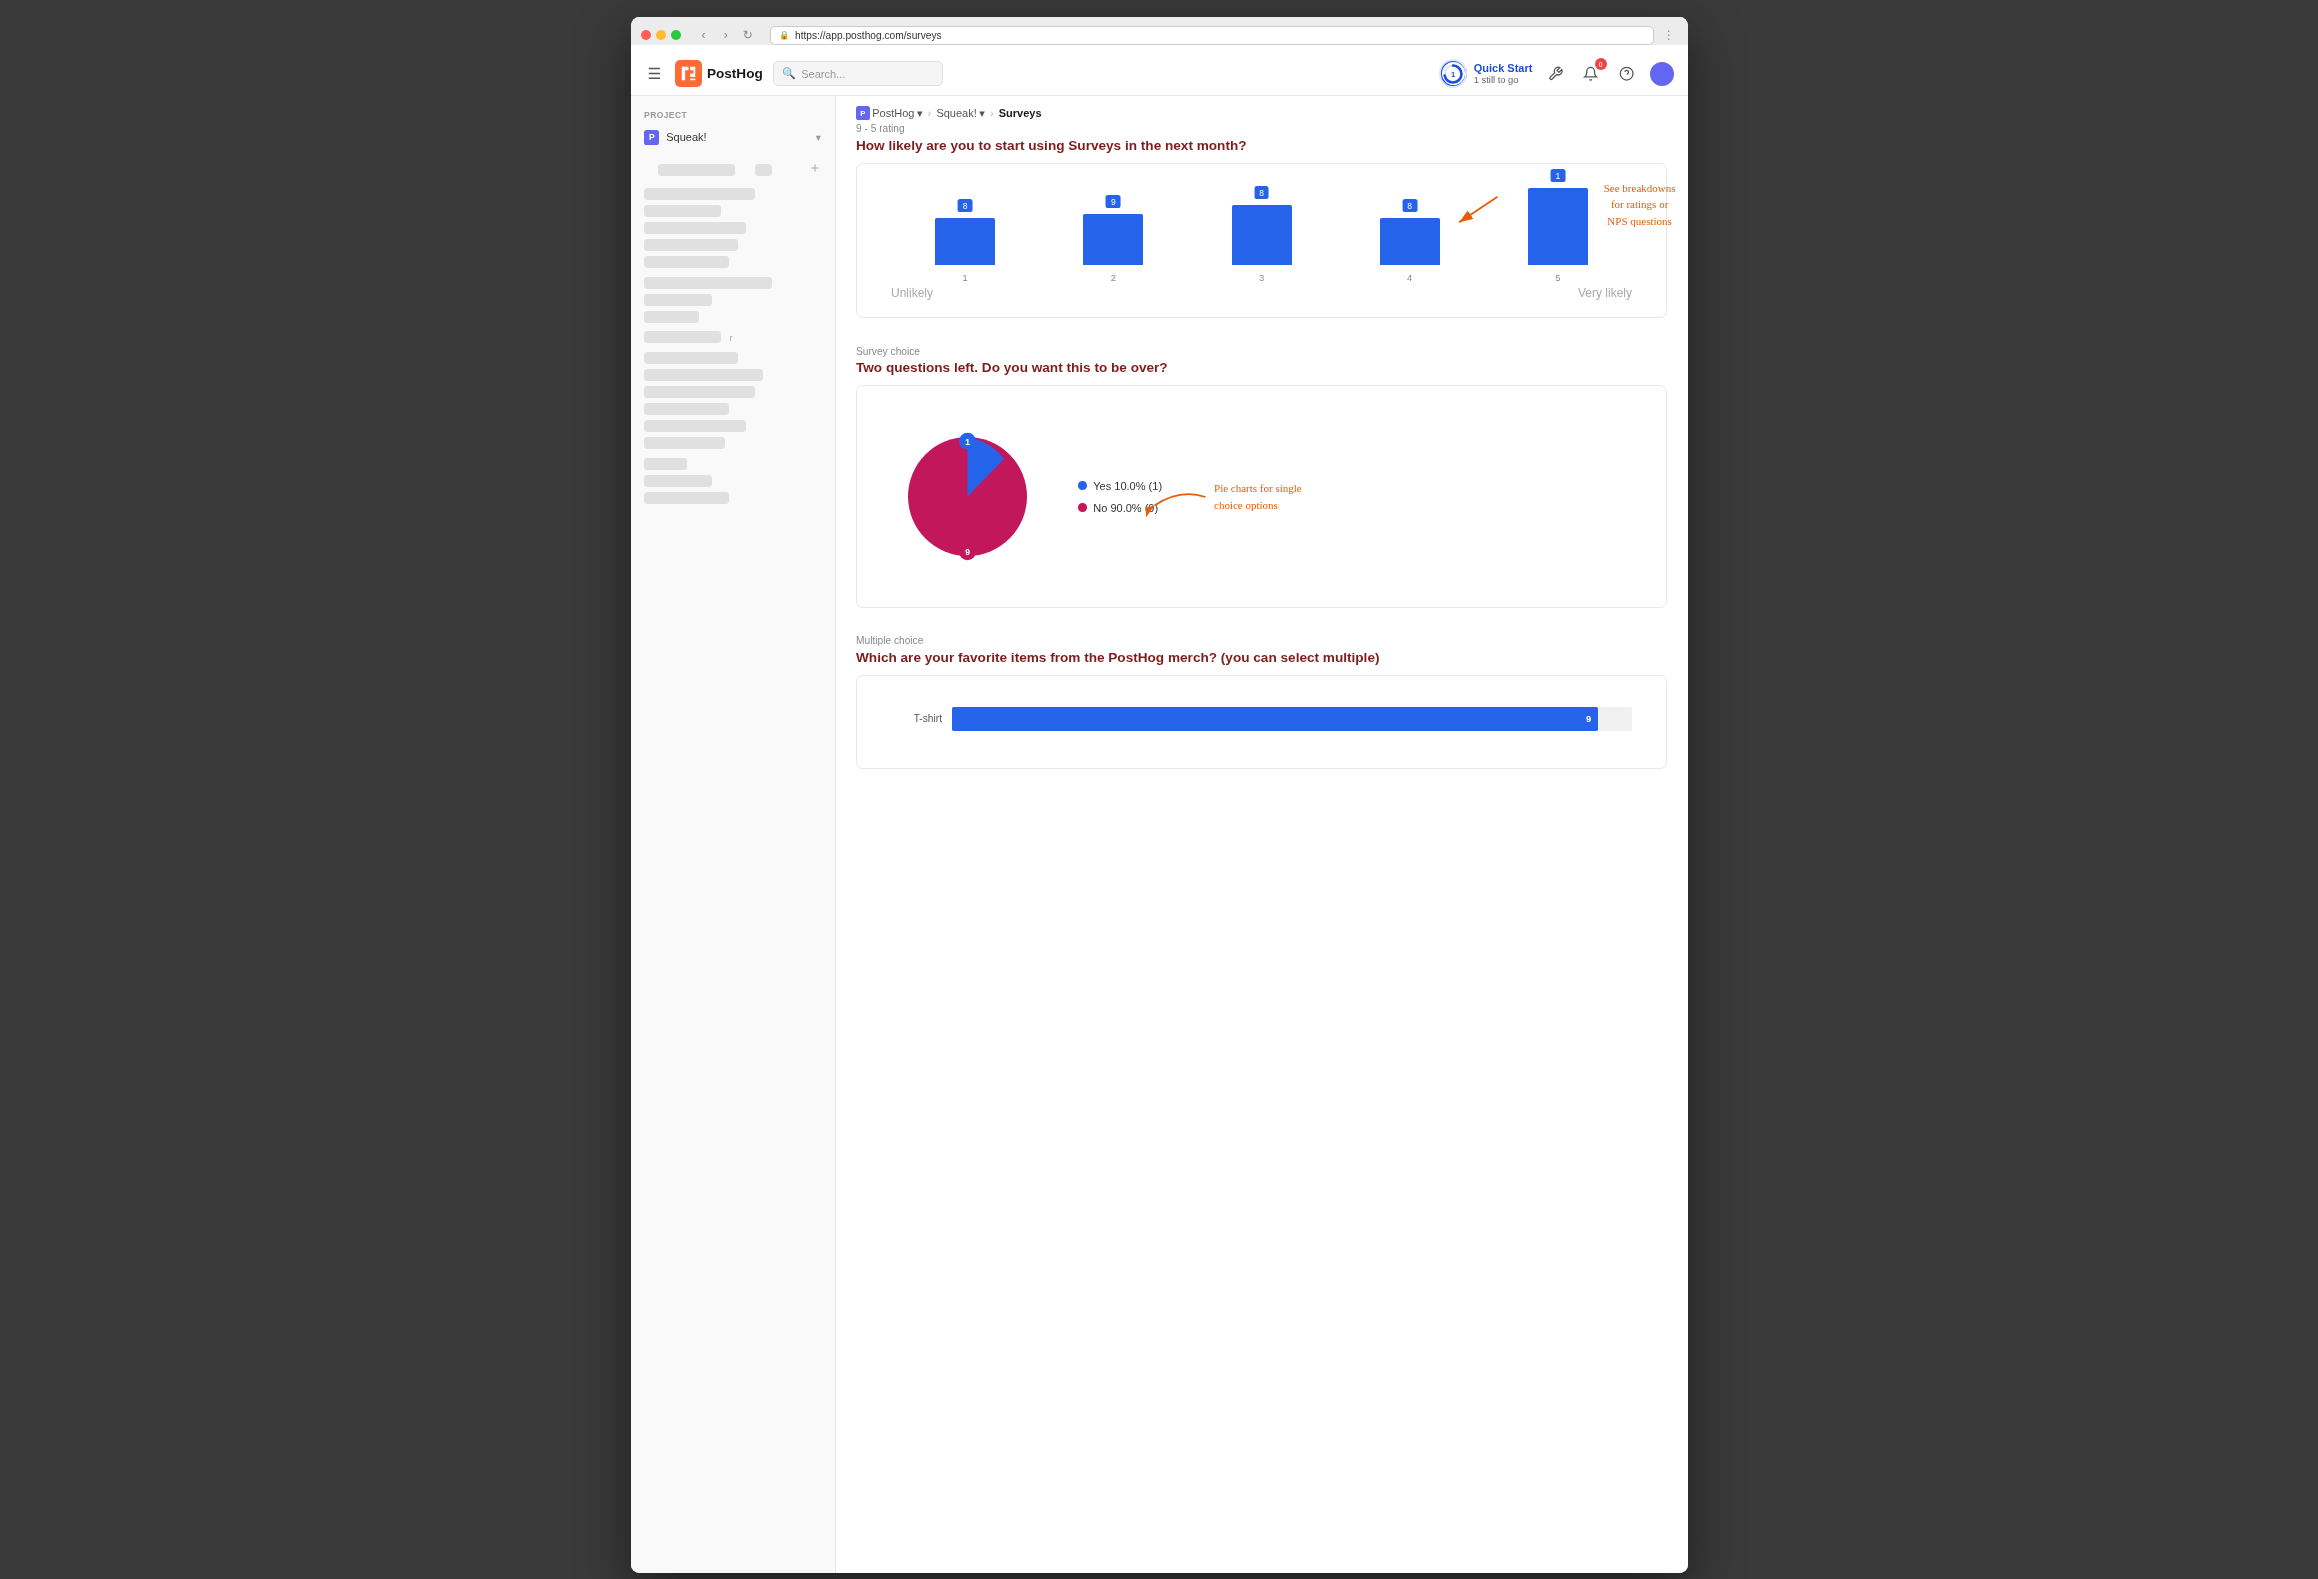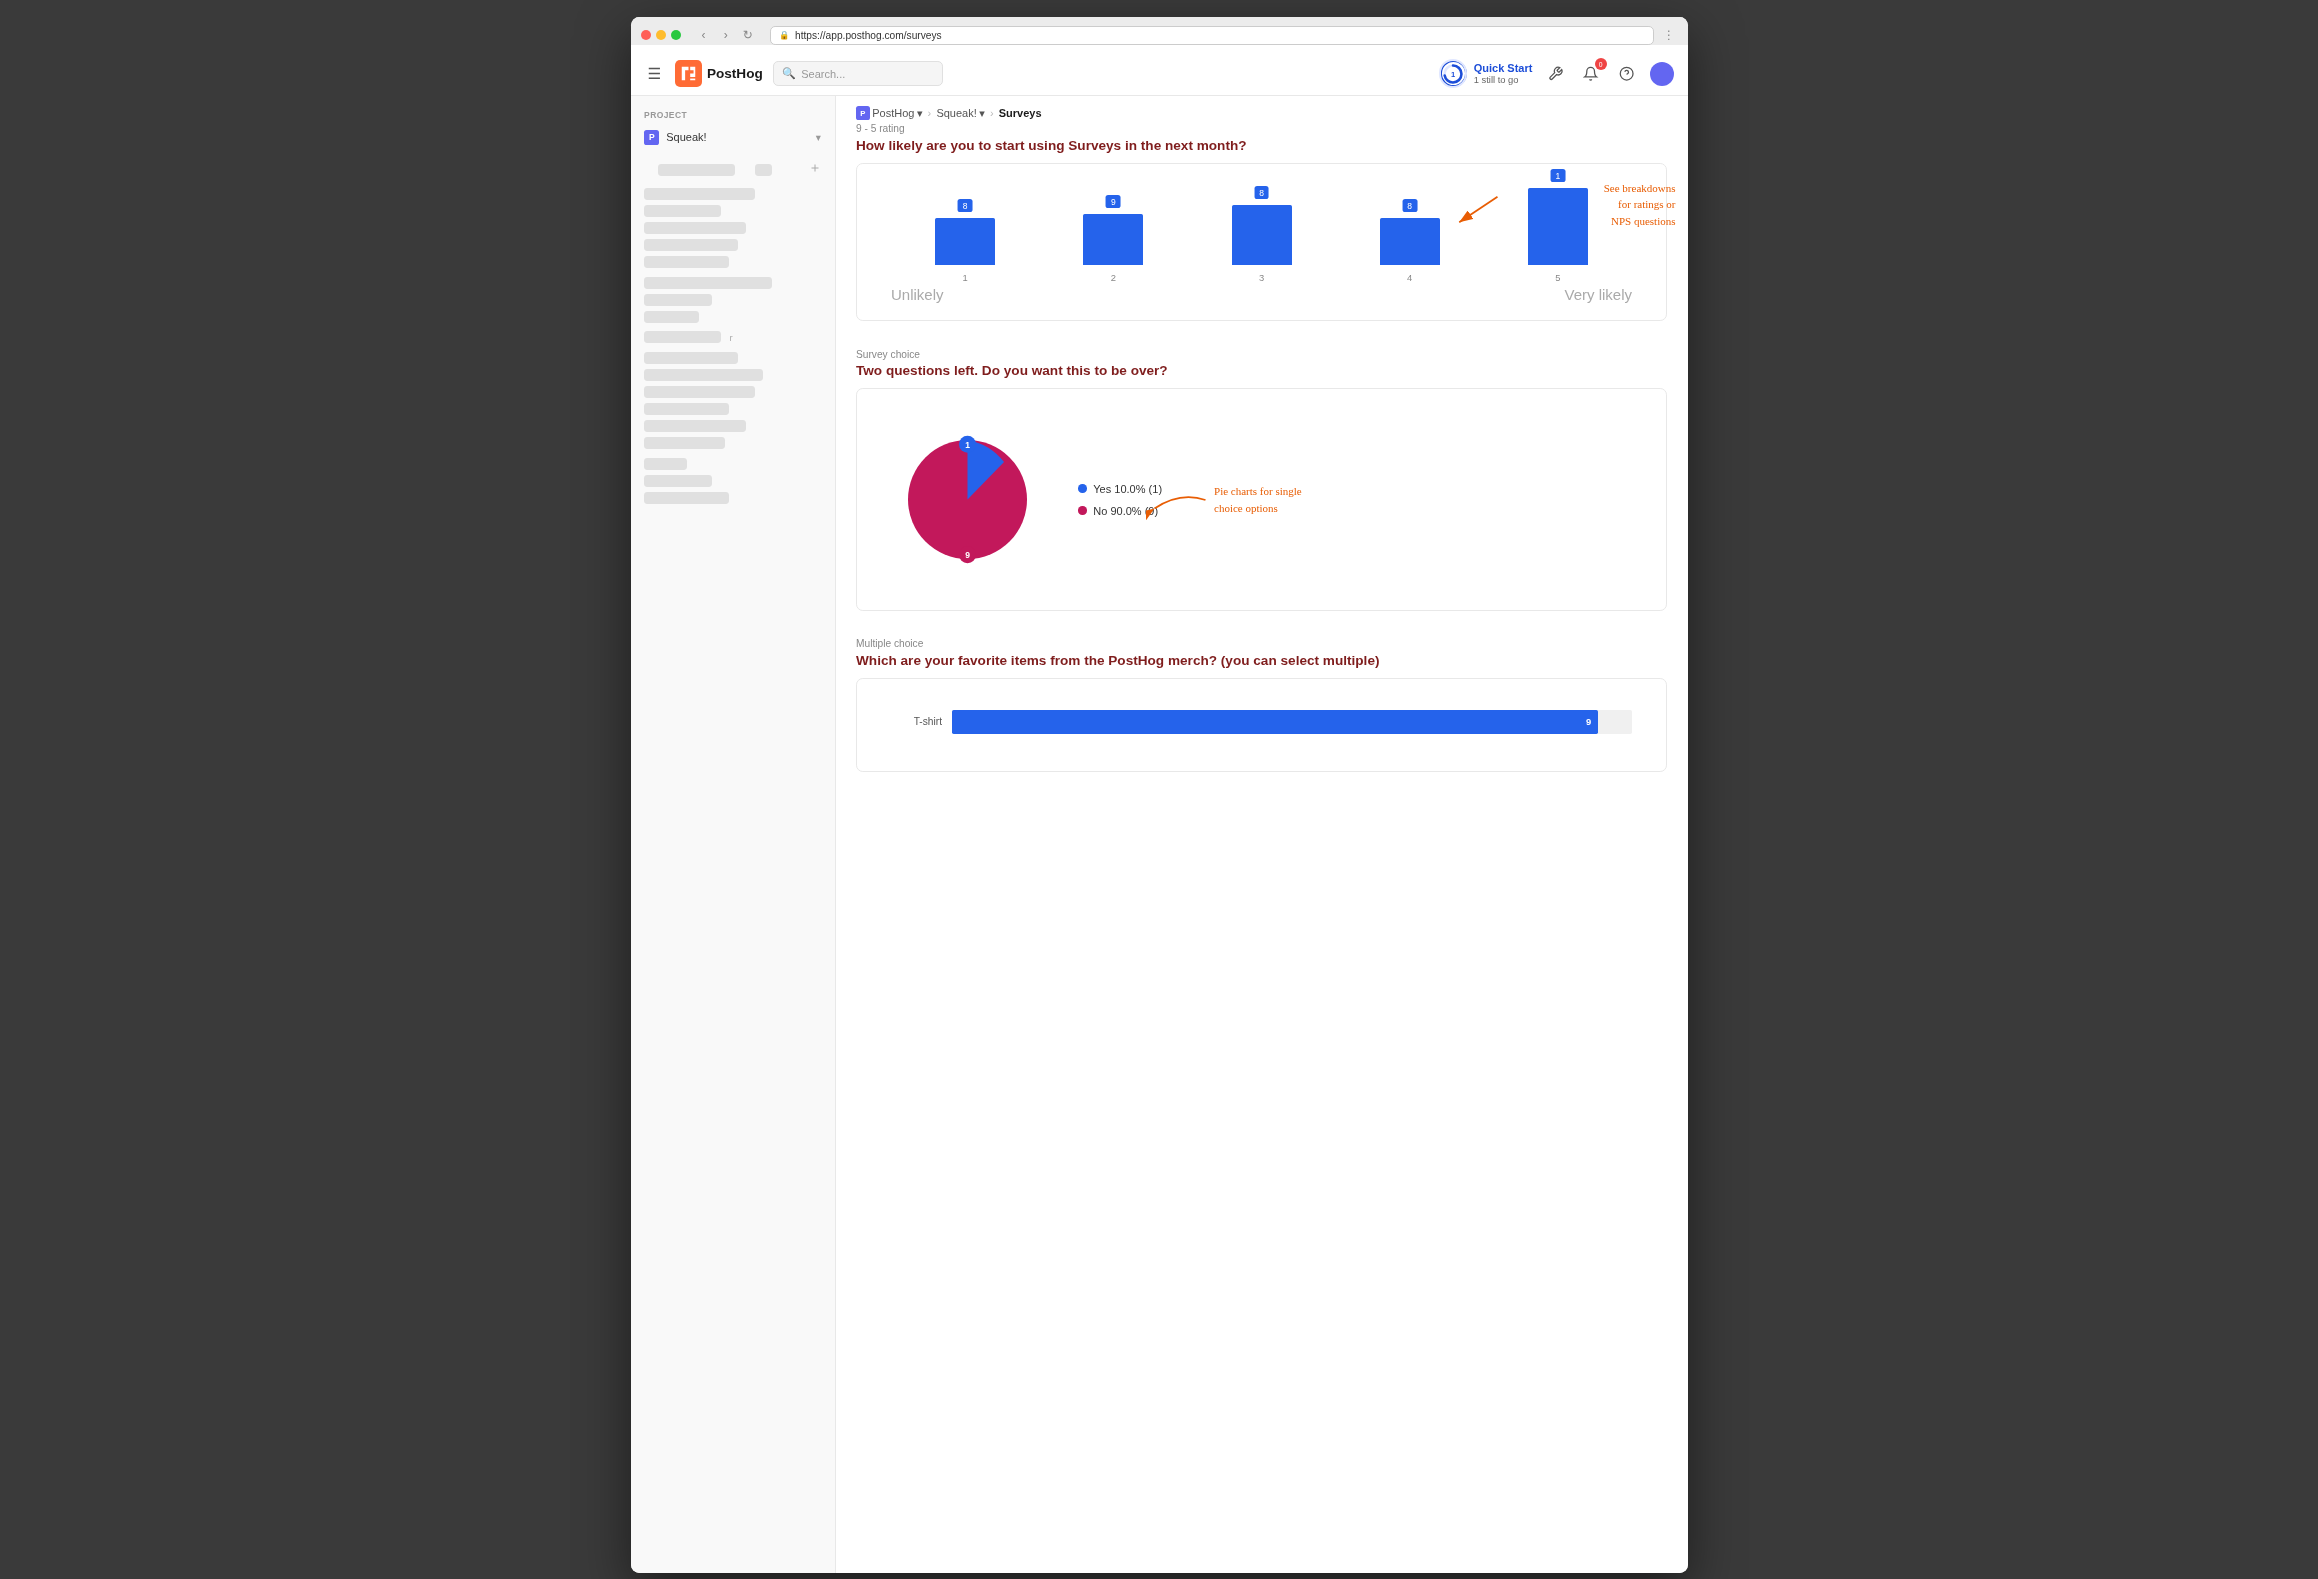--- a/index.html
+++ b/index.html
@@ -371,21 +371,21 @@
     }
     .bar-label {
       font-size: 9.4px;
       color: #888;
       margin-top: 3.4px;
     }
     .chart-axis-labels {
       display: flex;
       justify-content: space-between;
       padding: 3.4px 17px 0;
-      font-size: 15px;
+      font-size: 12px;
       color: #aaa;
     }
     
     .pie-section {
       display: flex;
       align-items: center;
       gap: 34px;
       padding: 17px;
     }
     .pie-legend {
@@ -654,21 +654,21 @@
                 </div>
                 <span class="bar-label">5</span>
               </div>
             </div>
             <div class="chart-axis-labels">
               <span>Unlikely</span>
               <span>Very likely</span>
             </div>
           </div>
 
-          <div style="position:absolute;top:17px;right:-8.5px;text-align:right;">
+          <div style="position:absolute;top:17px;right:-8.5px;text-align:center;">
             <svg width="51" height="43" style="position:absolute;top:8.5px;right:170px;" viewBox="0 0 60 50">
               <path d="M50 10 Q20 30 5 40" fill="none" stroke="#e85d04" stroke-width="2" marker-end="url(#arrowhead)"></path>
               <defs>
                 <marker id="arrowhead" markerWidth="8" markerHeight="6" refX="8" refY="3" orient="auto">
                   <polygon points="0 0, 8 3, 0 6" fill="#e85d04"></polygon>
                 </marker>
               </defs>
             </svg>
             <div style="font-family:'Comic Sans MS',cursive;color:#e85d04;font-size:11px;line-height:1.5;max-width:136px;">
               See breakdowns<br>for ratings or<br>NPS questions

